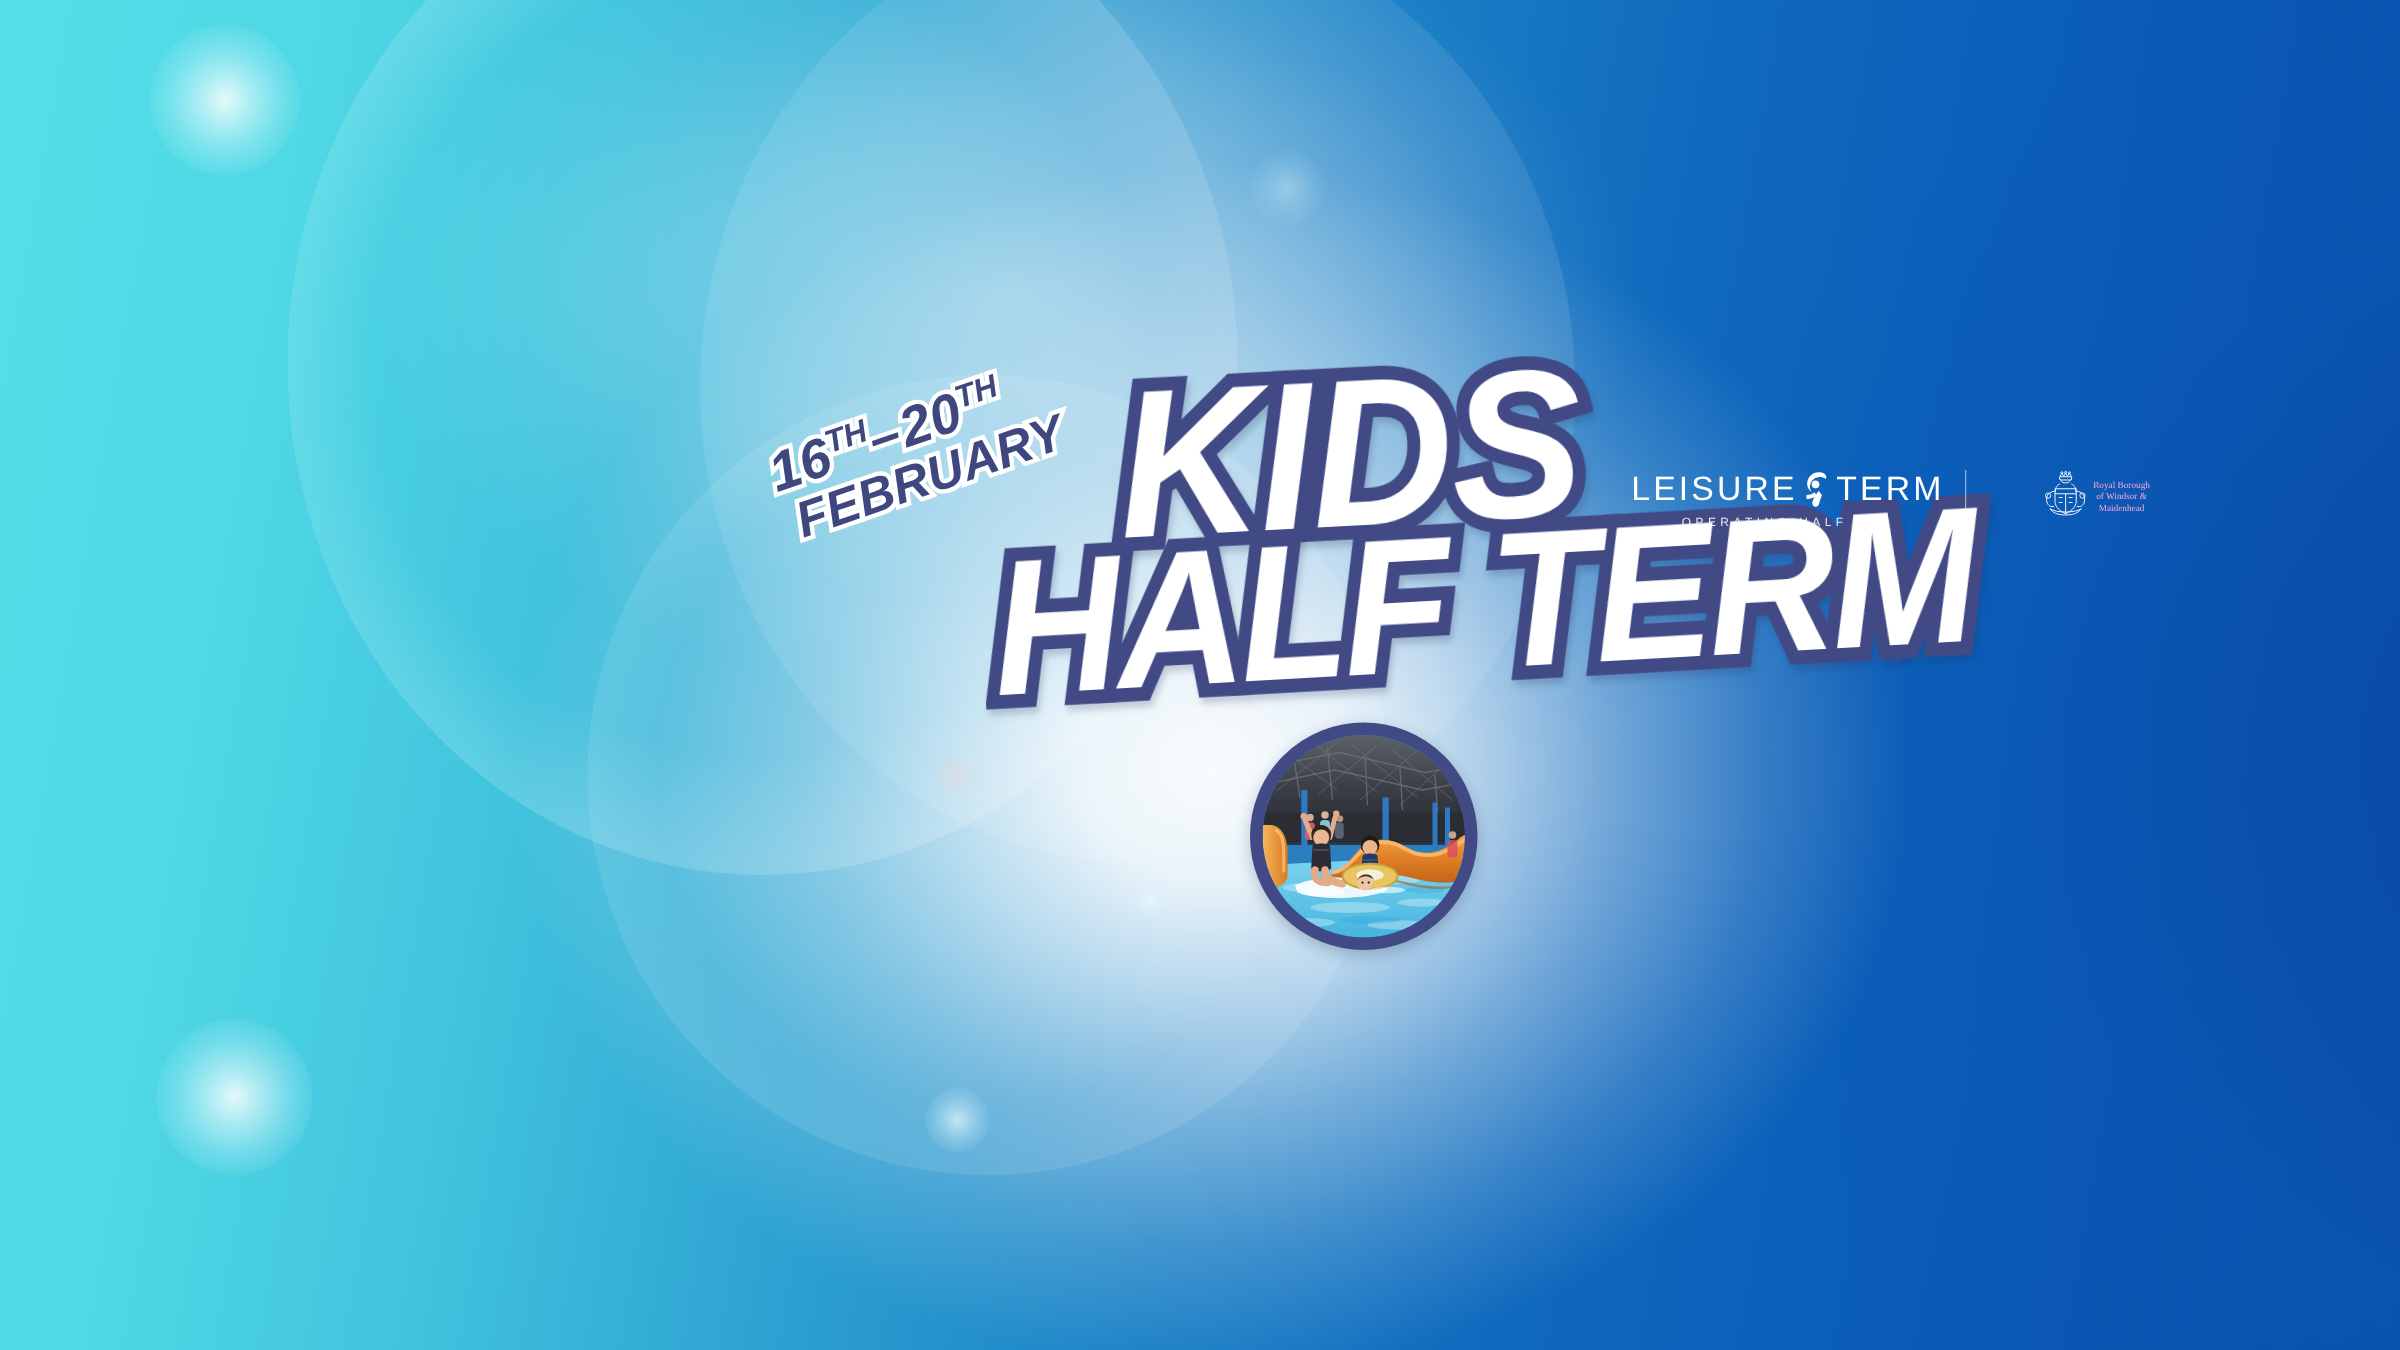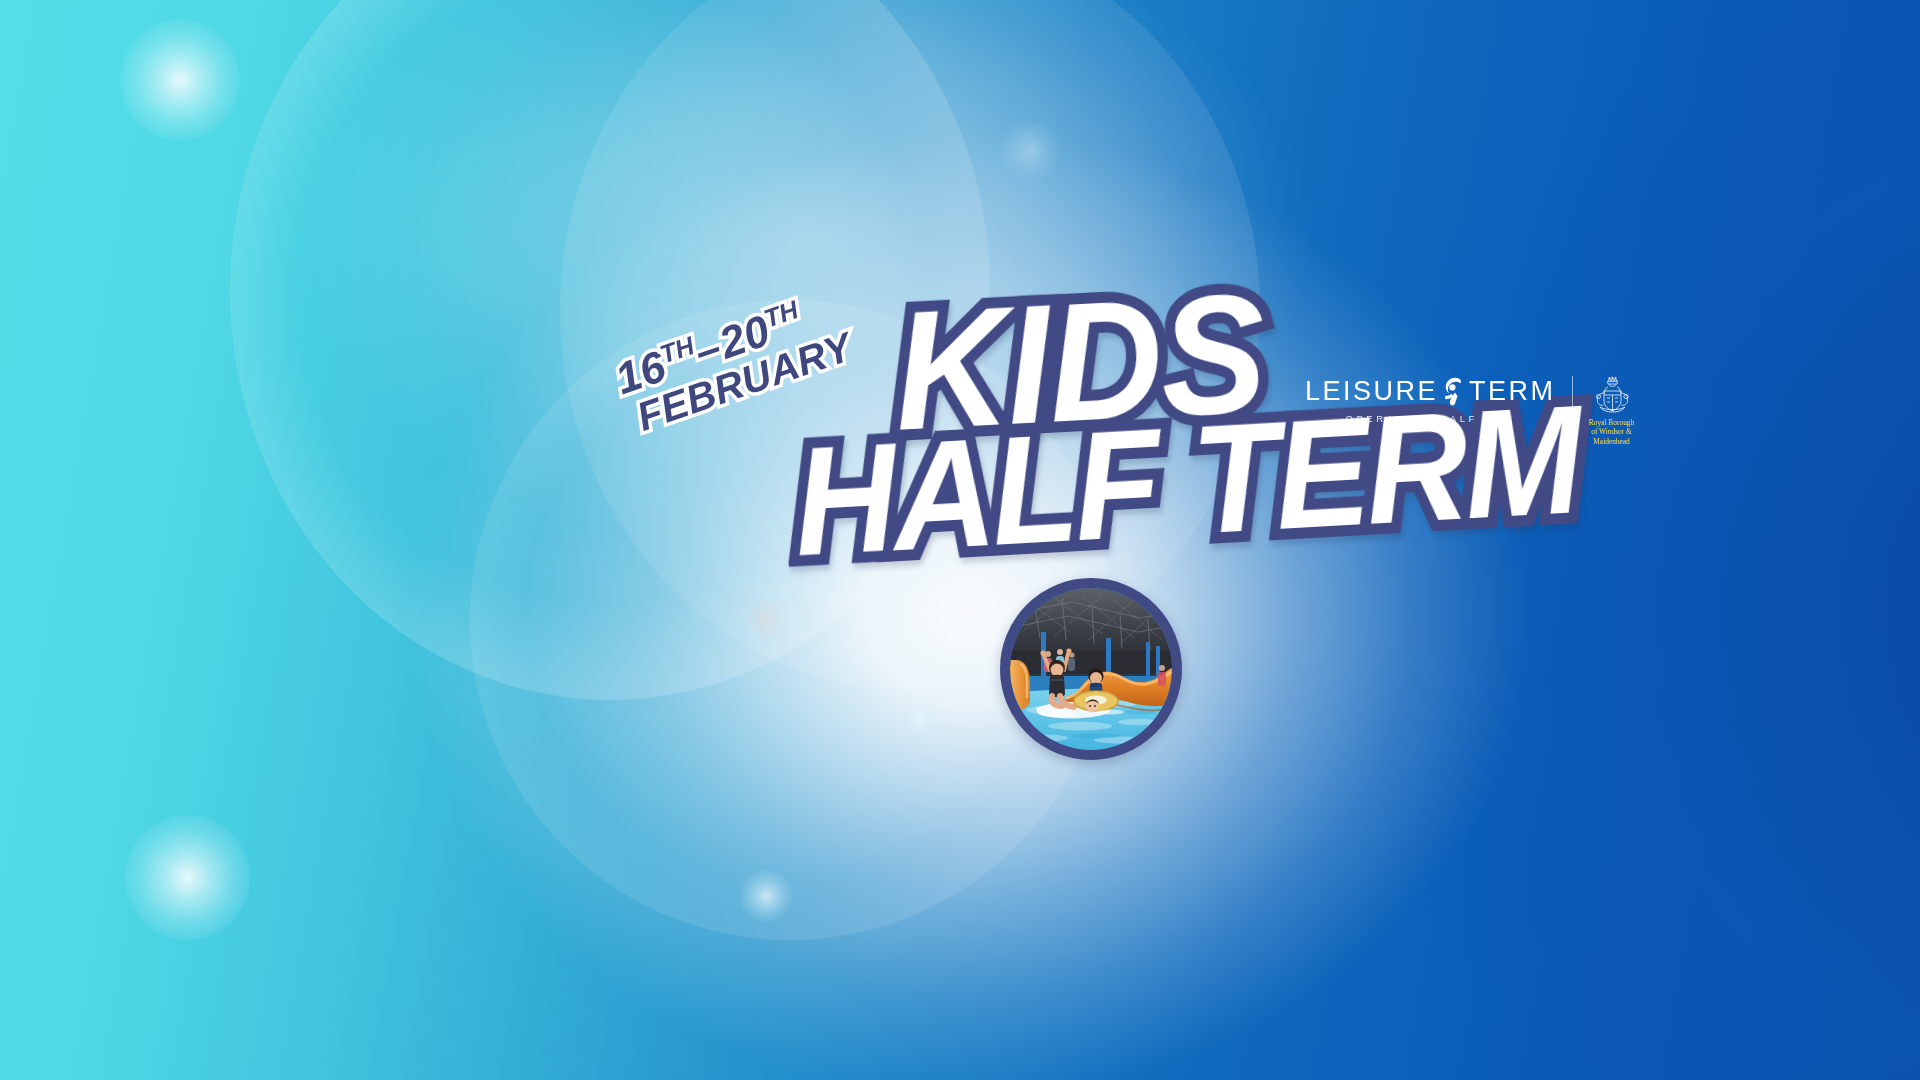--- a/index.html
+++ b/index.html
@@ -255,24 +255,25 @@
     white-space: nowrap;
   }
   .brand-divider {
     width: 1px;
     height: 62px;
     background: rgba(255,255,255,0.55);
     flex: 0 0 auto;
   }
   .brand-crest {
     display: flex;
-    flex-direction: column;
+    flex-direction: row;
     align-items: center;
-    color: #fde047;
+    color: #f9a8d4;
     padding-left: 2px;
+    margin-left: 40px;
   }
   .crest-art { width: 46px; height: 40px; display: block; }
   .crest-text {
     font-family: "Liberation Serif", serif;
     font-size: 7.4px;
     line-height: 1.28;
     text-align: center;
     margin-top: 2px;
     white-space: nowrap;
   }

